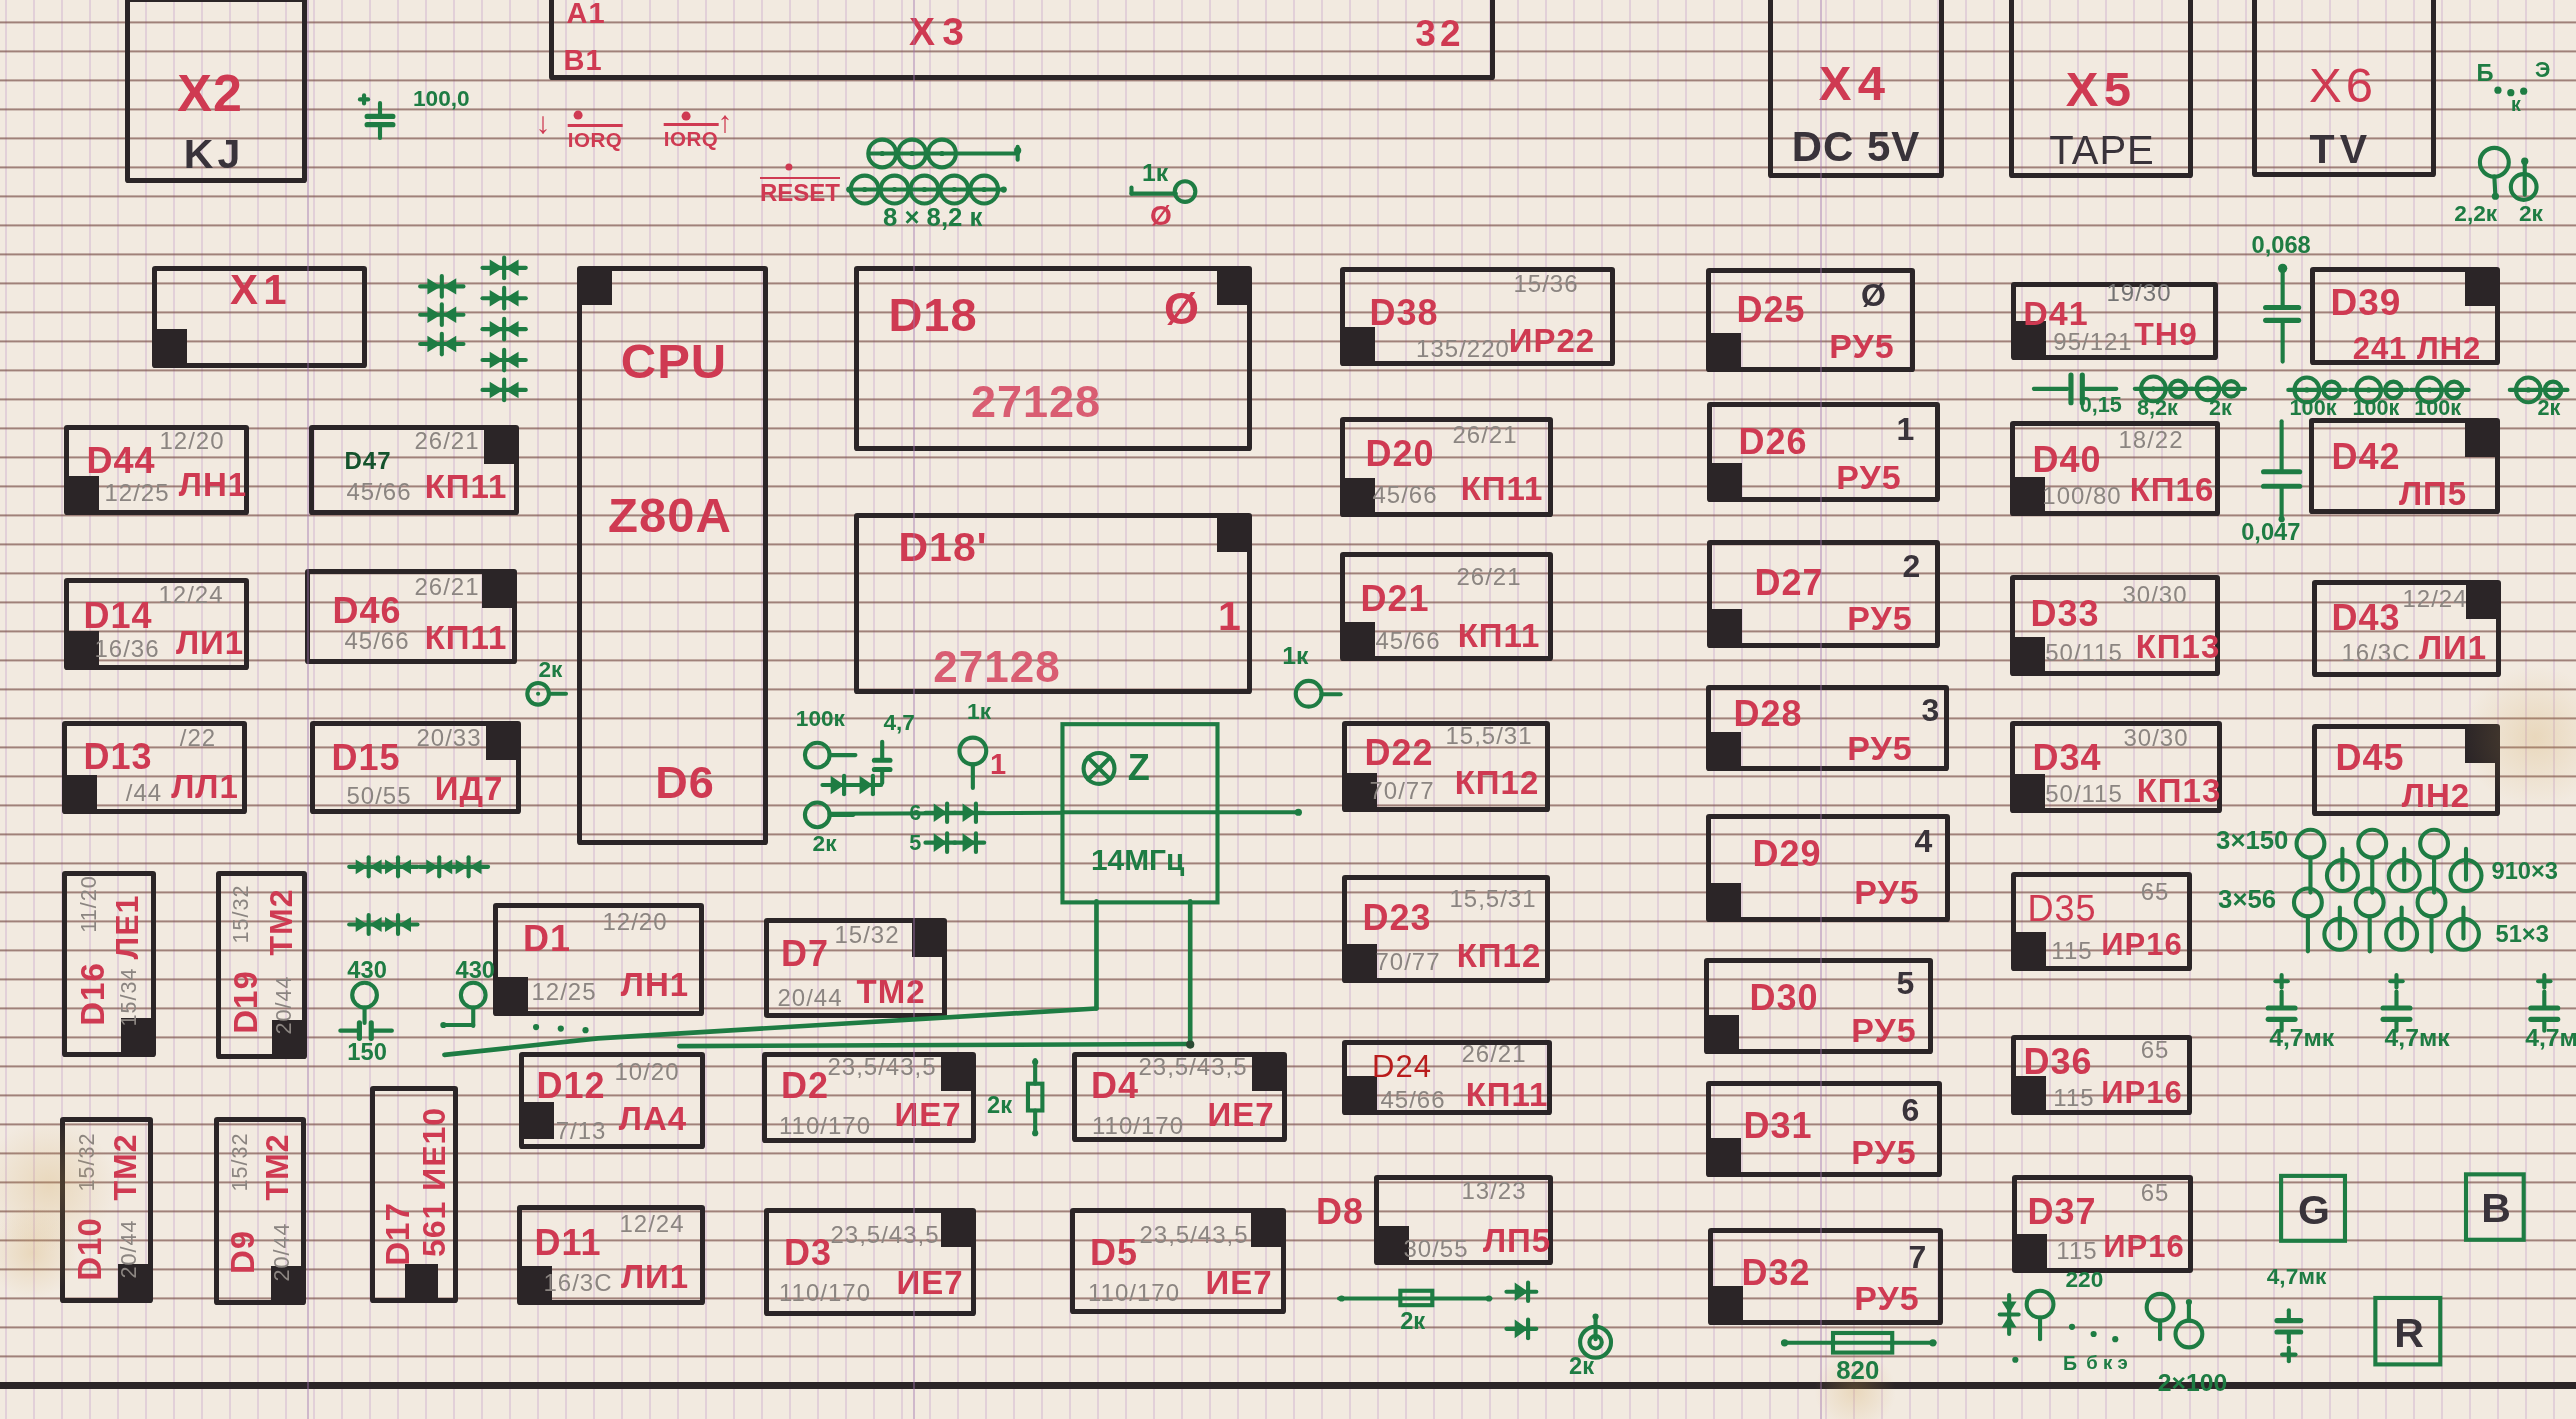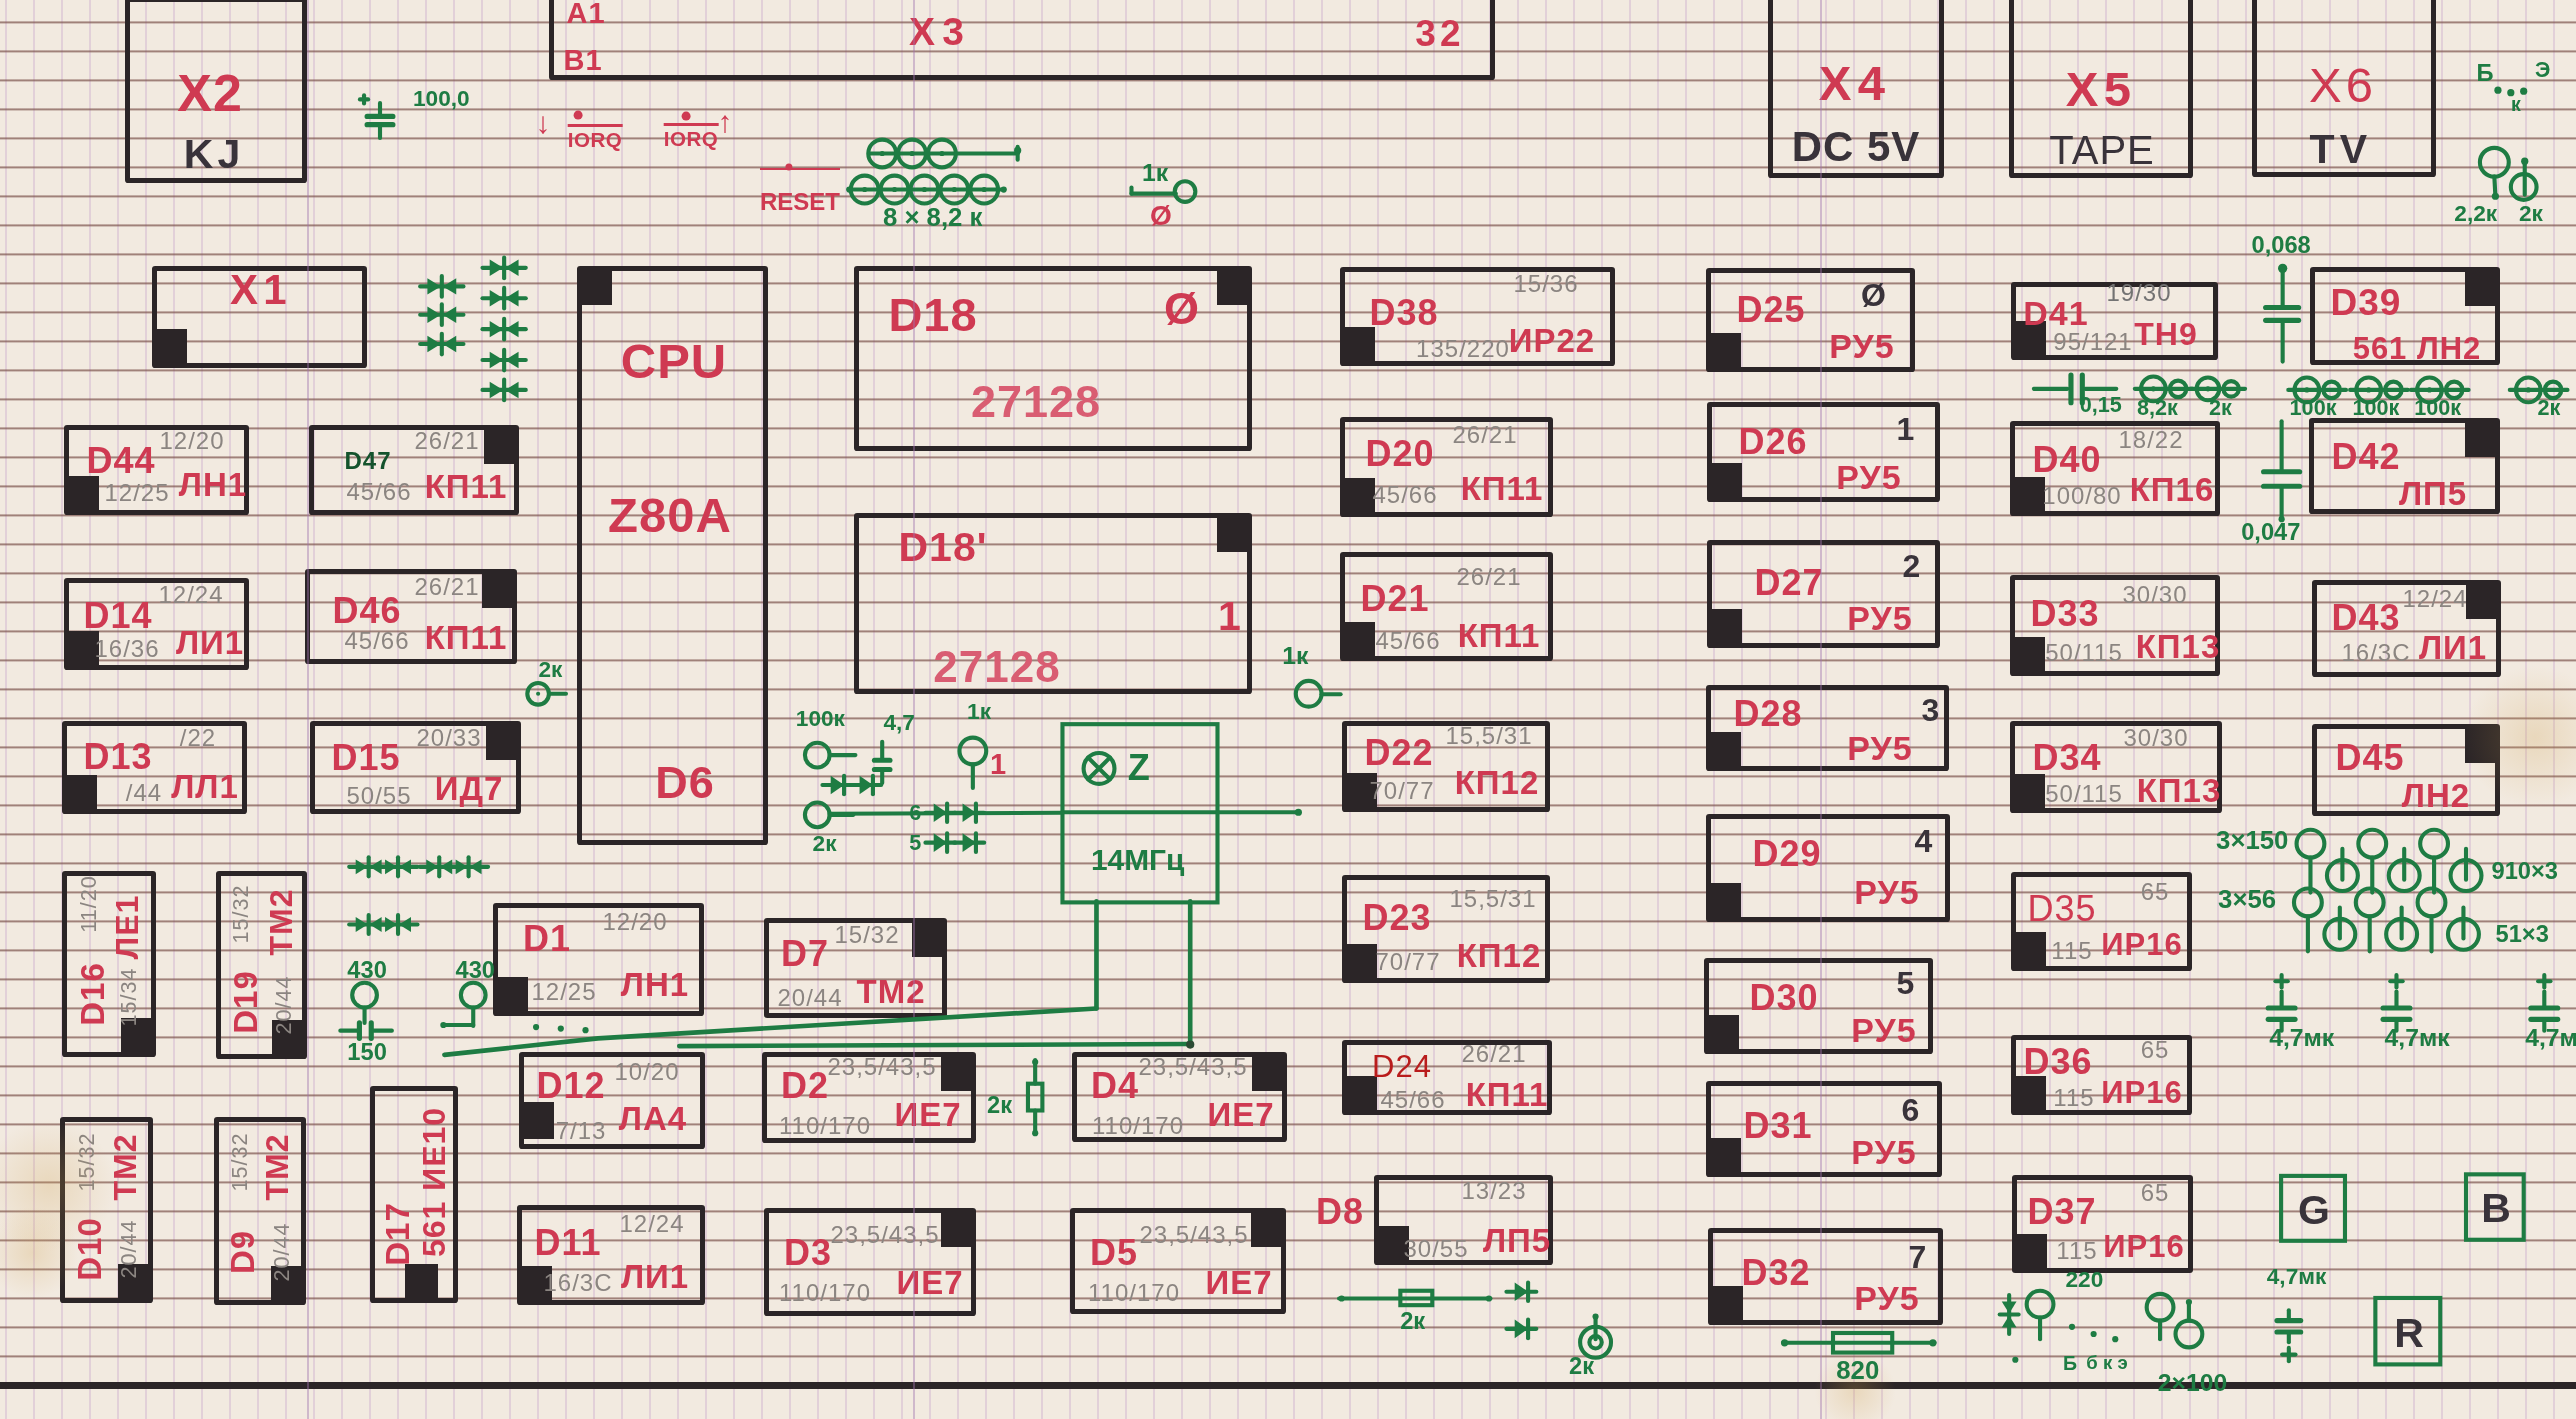--- a/index.html
+++ b/index.html
@@ -344,21 +344,21 @@
 <div class="t" style="left:2093px;top:342px;font-size:24px;color:#8b8581;letter-spacing:1px;font-weight:normal;transform:translate(-50%,-50%)">95/121</div>
 
 <div class="t" style="left:2166px;top:334px;font-size:32px;color:#cf3a52;letter-spacing:1px;font-weight:bold;transform:translate(-50%,-50%)">ТН9</div>
 
 <div class="box" style="left:2310px;top:267px;width:190px;height:98px;border-width:5.7px">
     <div class="pin" style="right:-3.1px;top:-3.1px;width:33px;height:37px"></div>
   </div>
 
 <div class="t" style="left:2366px;top:303px;font-size:37px;color:#cf3a52;letter-spacing:1px;font-weight:bold;transform:translate(-50%,-50%)">D39</div>
 
-<div class="t" style="left:2417px;top:349px;font-size:31px;color:#cf3a52;letter-spacing:1px;font-weight:bold;transform:translate(-50%,-50%)">561 ЛН2</div>
+<div class="t" style="left:2417px;top:349px;font-size:31px;color:#cf3a52;letter-spacing:1px;font-weight:bold;transform:translate(-50%,-50%)">241 ЛН2</div>
 
 <div class="box" style="left:2010px;top:421px;width:210px;height:95px;border-width:5.7px">
     <div class="pin" style="left:-3.1px;bottom:-3.1px;width:33px;height:37px"></div>
   </div>
 
 <div class="t" style="left:2067px;top:460px;font-size:36px;color:#cf3a52;letter-spacing:1px;font-weight:bold;transform:translate(-50%,-50%)">D40</div>
 
 <div class="t" style="left:2151px;top:440px;font-size:24px;color:#8b8581;letter-spacing:1px;font-weight:normal;transform:translate(-50%,-50%)">18/22</div>
 
 <div class="t" style="left:2082px;top:496px;font-size:24px;color:#8b8581;letter-spacing:1px;font-weight:normal;transform:translate(-50%,-50%)">100/80</div>
@@ -612,21 +612,21 @@
 <div class="t" style="left:543px;top:123px;font-size:30px;color:#cf3a52;font-weight:bold;transform:translate(-50%,-50%)">↓</div>
 
 <div class="t" style="left:578px;top:115px;width:8.8px;height:8.8px;background:#cf3a52;border-radius:50%;transform:translate(-50%,-50%)"></div>
 
 <div class="t" style="left:691px;top:137px;font-size:20.6px;letter-spacing:0.5px;color:#cf3a52;font-weight:bold;border-top:3.1px solid #cf3a52;padding-top:1px;transform:translate(-50%,-50%)">IORQ</div>
 
 <div class="t" style="left:725px;top:122px;font-size:30px;color:#cf3a52;font-weight:bold;transform:translate(-50%,-50%)">↑</div>
 
 <div class="t" style="left:686px;top:116px;width:8.8px;height:8.8px;background:#cf3a52;border-radius:50%;transform:translate(-50%,-50%)"></div>
 
-<div class="t" style="left:800px;top:192px;font-size:24px;color:#cf3a52;font-weight:bold;border-top:2.6px solid #cf3a52;padding-top:18px;transform:translate(-50%,-50%)">RESET</div>
+<div class="t" style="left:800px;top:192px;font-size:24px;color:#cf3a52;font-weight:bold;border-top:2.6px solid #cf3a52;padding-top:0;transform:translate(-50%,-50%)">RESET</div>
 
 <div class="t" style="left:789px;top:167px;width:7.2px;height:7.2px;background:#cf3a52;border-radius:50%;transform:translate(-50%,-50%)"></div>
 
 <div class="t" style="left:998px;top:764px;font-size:29px;color:#cf3a52;font-weight:bold;transform:translate(-50%,-50%)">1</div>
 
 <div class="t" style="left:2314px;top:1210px;font-size:41px;color:#39333a;font-weight:bold;transform:translate(-50%,-50%)">G</div>
 
 <div class="t" style="left:2496px;top:1208px;font-size:41px;color:#39333a;font-weight:bold;transform:translate(-50%,-50%)">B</div>
 
 <div class="t" style="left:2409px;top:1333px;font-size:41px;color:#39333a;font-weight:bold;transform:translate(-50%,-50%)">R</div>

